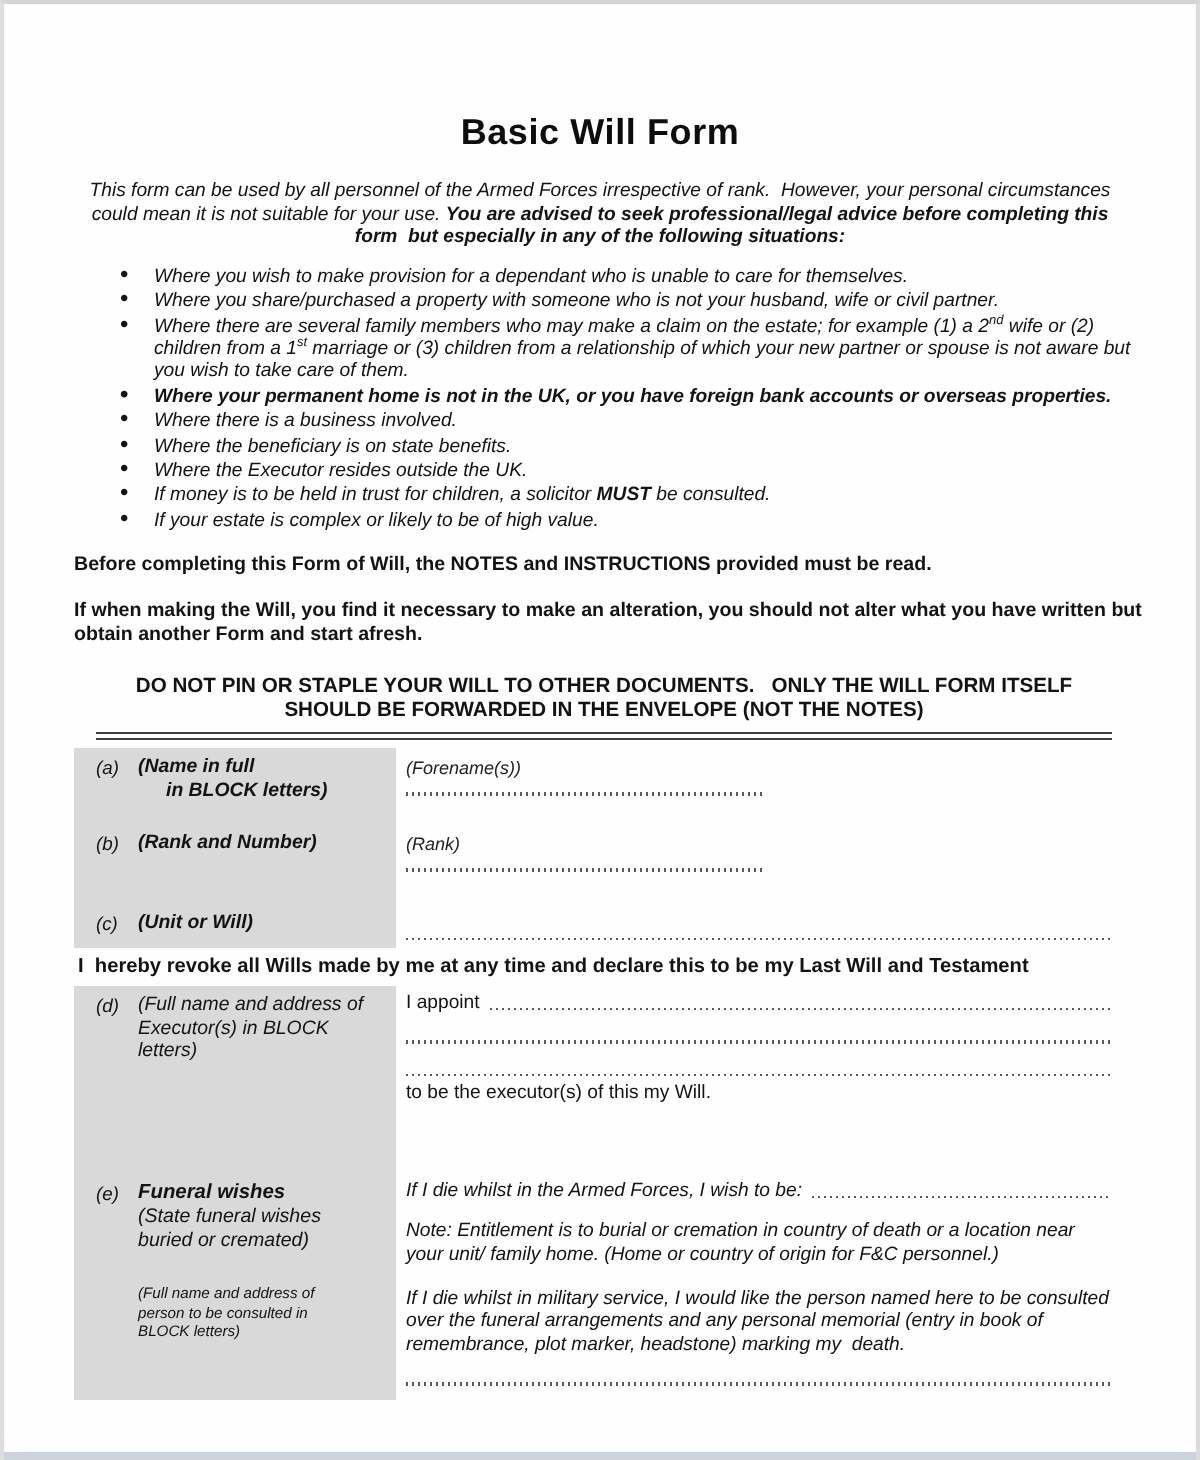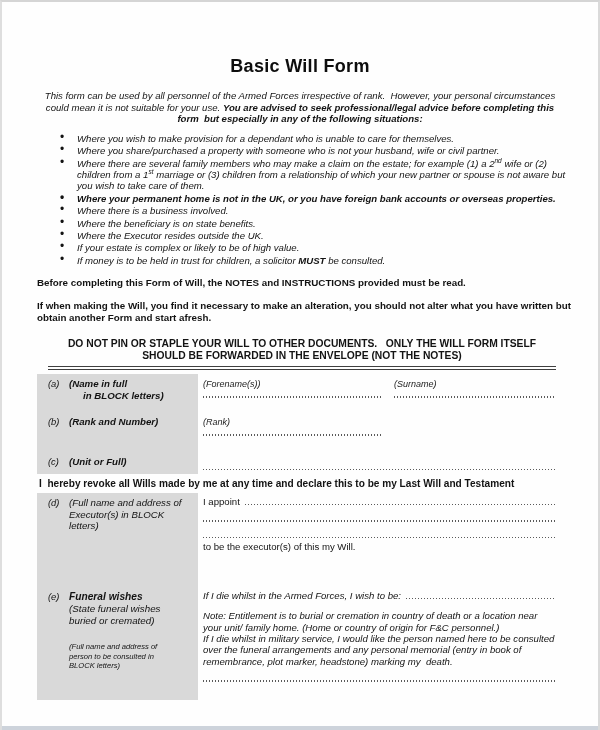--- a/index.html
+++ b/index.html
@@ -78,21 +78,21 @@
   .d-dots4 { margin-top:15px; }
   .d-text5 { margin-top:3px; font-size:9.6px; }
 
   .eleft-col { display:flex; flex-direction:column; }
   .e-title { font-style:italic; font-weight:bold; font-size:10.2px; line-height:12px; }
   .e-sub { font-style:italic; font-size:9.8px; line-height:11.6px; width:106px; }
   .e-small { margin-top:16px; font-style:italic; font-size:7.6px; line-height:9.2px; width:104px; }
   .e-wish { padding-top:3px; font-style:italic; font-size:9.6px; }
   .e-note, .e-mil { font-style:italic; font-size:9.6px; line-height:11.4px; white-space:pre-wrap; }
   .e-note { margin-top:9px; }
-  .e-mil { }
+  .e-mil { margin-top:11px; }
   .e-dots { margin-top:13px; }
 
   .bottom-band { position:absolute; left:0; right:0; bottom:0; height:4px; background:#cdd3db; }
 </style>
 </head>
 <body>
 
 <div class="page">
 
   <h1 class="title">Basic Will Form</h1>
@@ -100,22 +100,22 @@
   <p class="intro"><span>This form can be used by all personnel of the Armed Forces irrespective of rank.  However, your personal circumstances could mean it is not suitable for your use. </span><b>You are advised to seek professional/legal advice before completing this form  but especially in any of the following situations:</b></p>
 
   <ul class="bullets">
     <li><span>Where you wish to make provision for a dependant who is unable to care for themselves.</span></li>
     <li><span>Where you share/purchased a property with someone who is not your husband, wife or civil partner.</span></li>
     <li><span>Where there are several family members who may make a claim on the estate; for example (1) a 2</span><sup class="ord">nd</sup><span> wife or (2) children from a 1</span><sup class="ord">st</sup><span> marriage or (3) children from a relationship of which your new partner or spouse is not aware but you wish to take care of them.</span></li>
     <li class="bold-item"><span>Where your permanent home is not in the UK, or you have foreign bank accounts or overseas properties.</span></li>
     <li><span>Where there is a business involved.</span></li>
     <li><span>Where the beneficiary is on state benefits.</span></li>
     <li><span>Where the Executor resides outside the UK.</span></li>
+    <li><span>If money is to be held in trust for children, a solicitor </span><b>MUST</b><span> be consulted.</span></li>
     <li><span>If your estate is complex or likely to be of high value.</span></li>
-    <li><span>If money is to be held in trust for children, a solicitor </span><b>MUST</b><span> be consulted.</span></li>
   </ul>
 
   <p class="para">Before completing this Form of Will, the NOTES and INSTRUCTIONS provided must be read.</p>
   <p class="para">If when making the Will, you find it necessary to make an alteration, you should not alter what you have written but obtain another Form and start afresh.</p>
 
   <p class="warning">DO NOT PIN OR STAPLE YOUR WILL TO OTHER DOCUMENTS.   ONLY THE WILL FORM ITSELF SHOULD BE FORWARDED IN THE ENVELOPE (NOT THE NOTES)</p>
   <div class="rule"></div>
 
   <div class="form">
 
@@ -126,24 +126,20 @@
           <div>(Name in full</div>
           <div class="indent2">in BLOCK letters)</div>
         </div>
       </div>
       <div class="fright">
         <div class="cols">
           <div class="fcol1">
             <div class="fieldlabel">(Forename(s))</div>
             <div class="dots"></div>
           </div>
-          <div class="fcol2">
-            <div class="fieldlabel">(Surname)</div>
-            <div class="dots"></div>
-          </div>
         </div>
       </div>
     </div>
 
     <div class="frow row-b">
       <div class="fleft">
         <span class="ref">(b)</span>
         <div class="flabel">(Rank and Number)</div>
       </div>
       <div class="fright">
@@ -152,21 +148,21 @@
             <div class="fieldlabel">(Rank)</div>
             <div class="dots"></div>
           </div>
         </div>
       </div>
     </div>
 
     <div class="frow row-c">
       <div class="fleft">
         <span class="ref">(c)</span>
-        <div class="flabel">(Unit or Full)</div>
+        <div class="flabel">(Unit or Will)</div>
       </div>
       <div class="fright">
         <div class="dots"></div>
       </div>
     </div>
 
     <div class="revoke">I  hereby revoke all Wills made by me at any time and declare this to be my Last Will and Testament</div>
 
     <div class="frow row-d">
       <div class="fleft">

